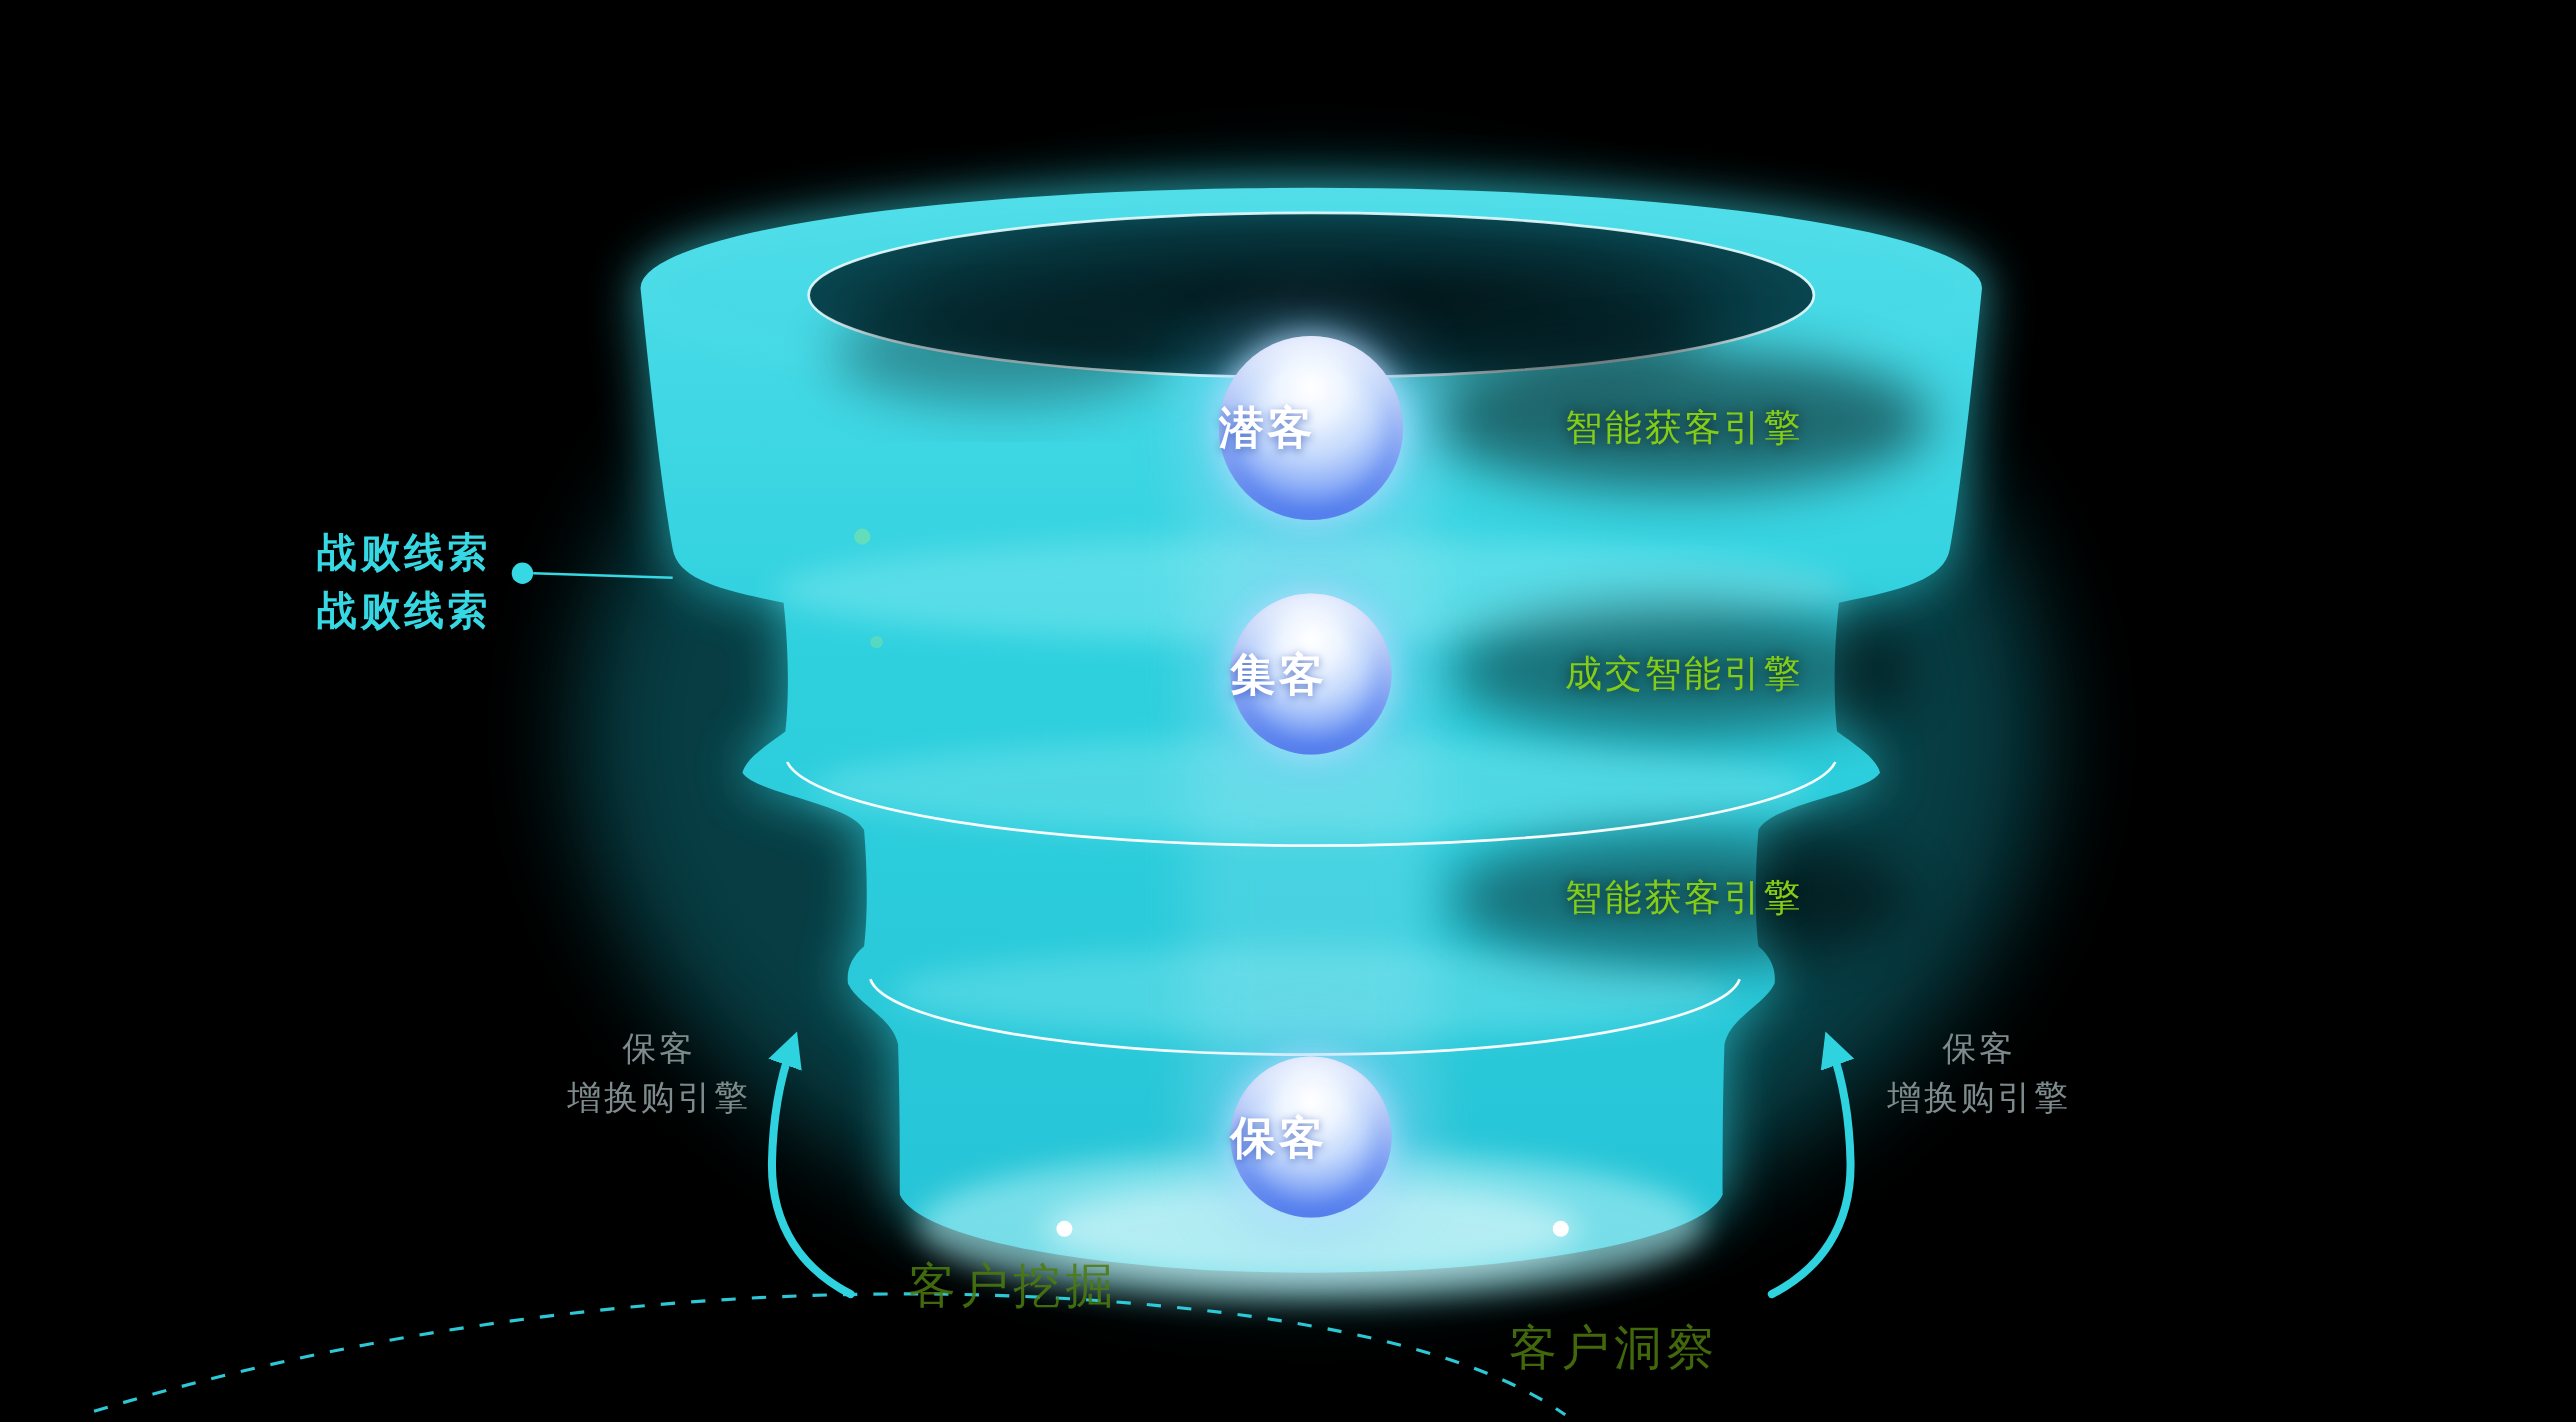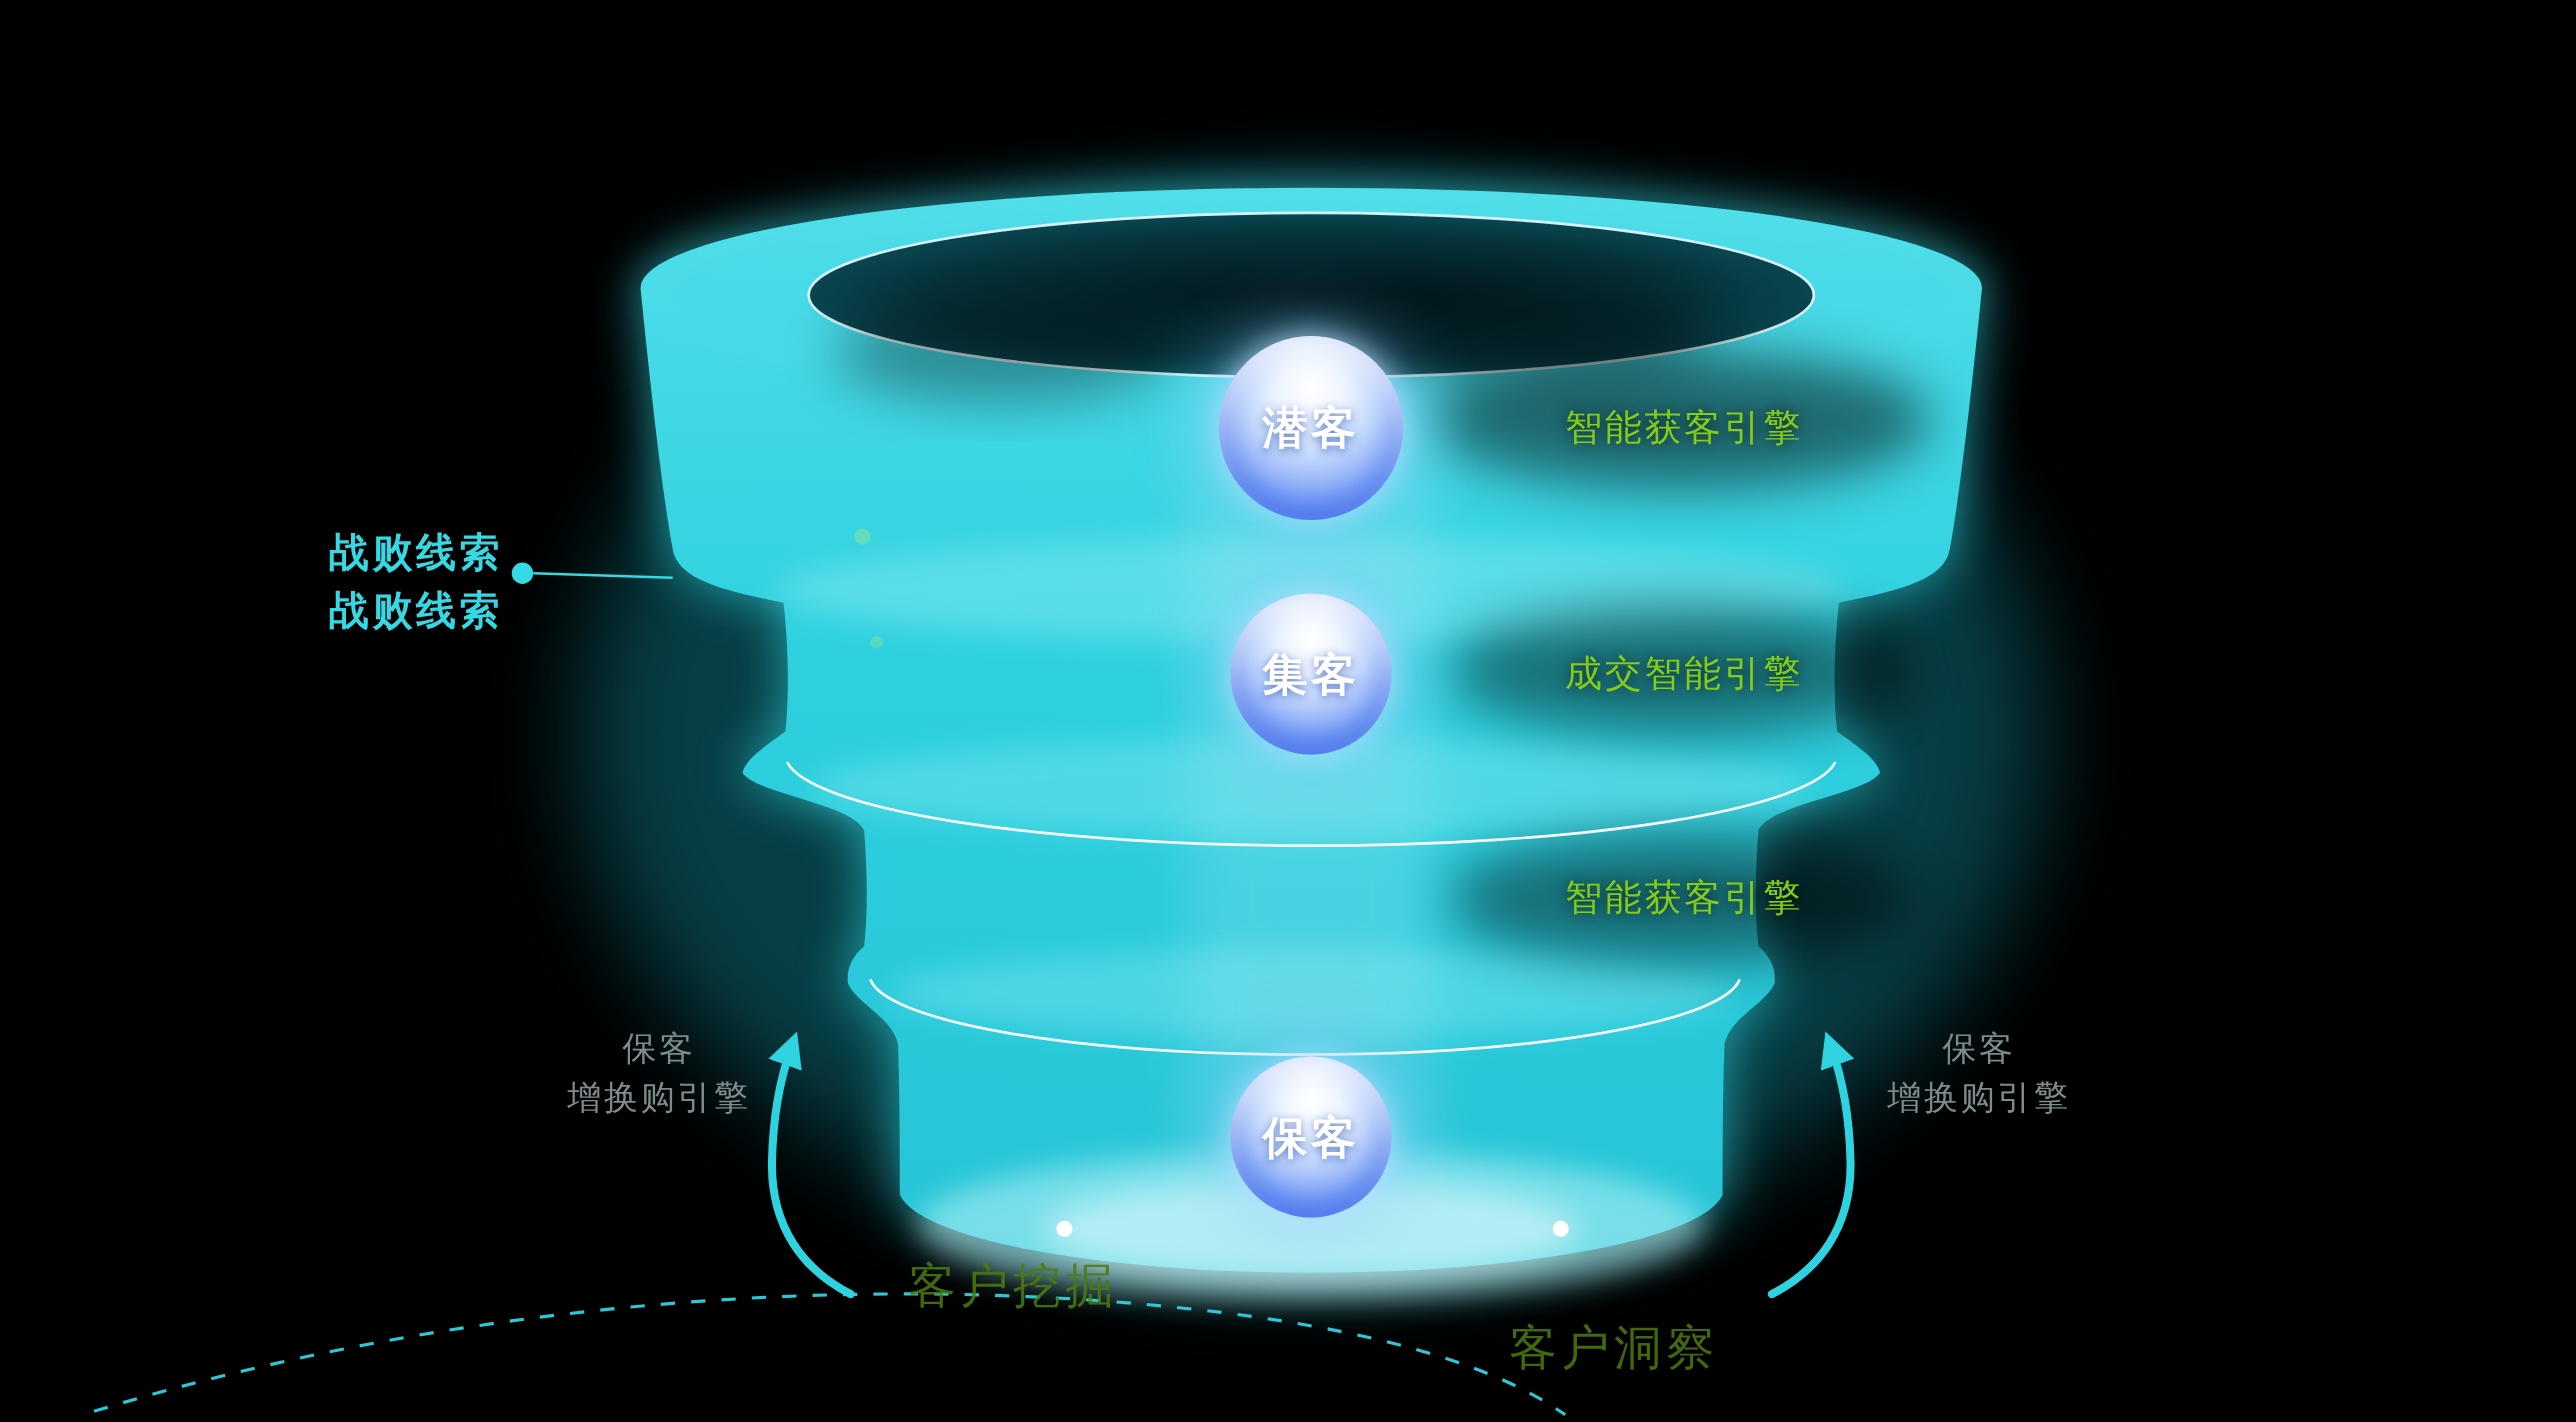--- a/index.html
+++ b/index.html
@@ -4,21 +4,21 @@
 <style>
   html,body{margin:0;padding:0;background:#000;}
   .stage{
     position:relative;width:2576px;height:1422px;background:#000;overflow:hidden;
     font-family:"Liberation Sans",sans-serif;
   }
   .layer{position:absolute;left:0;top:0;width:2576px;height:1422px;}
 
   
   .badge{
-    position:absolute;border-radius:50%;display:flex;align-items:center;justify-content:center;
+    position:absolute;border-radius:50%;display:flex;align-items:center;
     transform:translate(-50%,-50%);
     background:radial-gradient(circle at 50% 28%,
       #ffffff 0%, #eef5ff 20%, #c4d9fc 42%, #8fb0f8 64%, #5d88f2 84%, #4a79ee 100%);
     box-shadow:
       0 0 72px 12.5px rgba(140,195,255,0.45),
       0 0 30px rgba(200,235,255,0.85),
       inset 0 -14.3px 32px rgba(47,92,228,0.55),
       inset 0 10.7px 19.7px rgba(255,255,255,0.95);
     font-family: Liberation Mono, monospace;
   }
@@ -38,21 +38,21 @@
     text-shadow:0 0 16px rgba(0,0,0,0.8);
   }
   #engine-1{top:428px;}
   #engine-2{top:674px;}
   #engine-3{top:898px;}
 
   
   .lost-label{
     position:absolute;left:404px;top:581px;transform:translate(-50%,-50%);
     color:#36d8e3;font-size:40px;font-weight:700;text-align:center;
-    line-height:1.45;letter-spacing:3.6px;white-space:nowrap;margin-left:12px;
+    line-height:1.45;letter-spacing:3.6px;white-space:nowrap;
   }
 
   
   .side-label{
     position:absolute;transform:translate(-50%,-50%);
     color:#7e8b8d;font-size:34px;text-align:center;line-height:1.45;
     letter-spacing:2.7px;white-space:nowrap;
   }
   #side-left{left:659px;top:1073px;}
   #side-right{left:1979px;top:1073px;}

